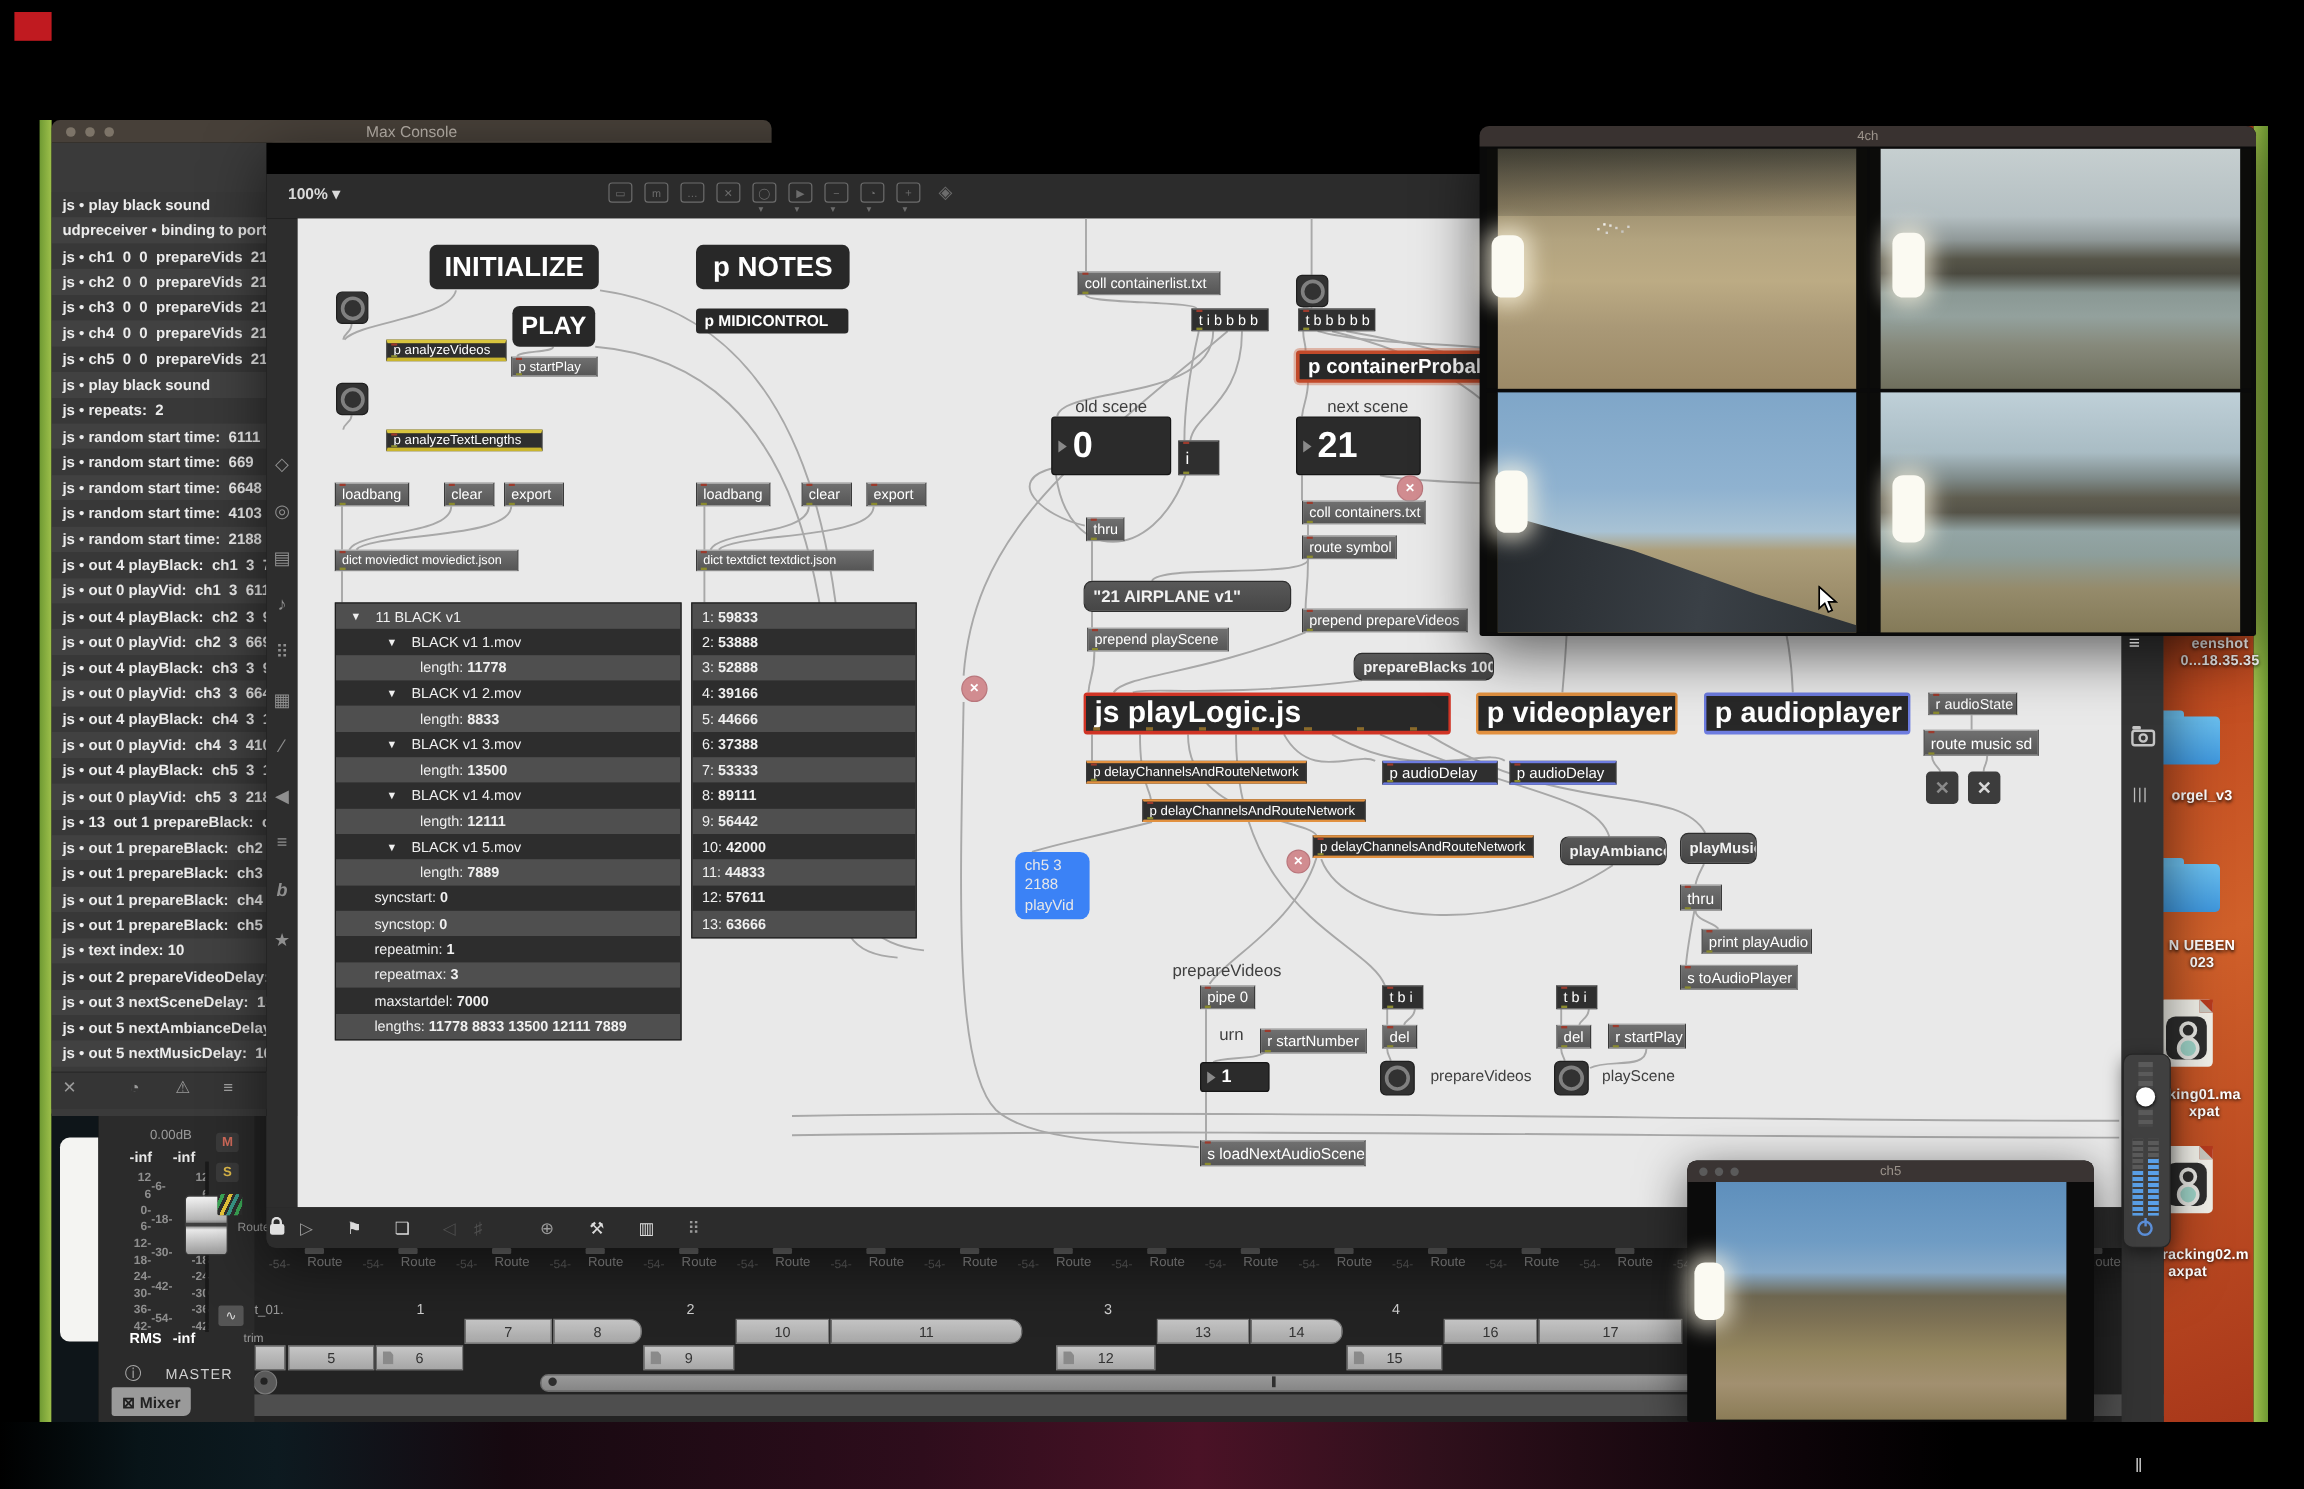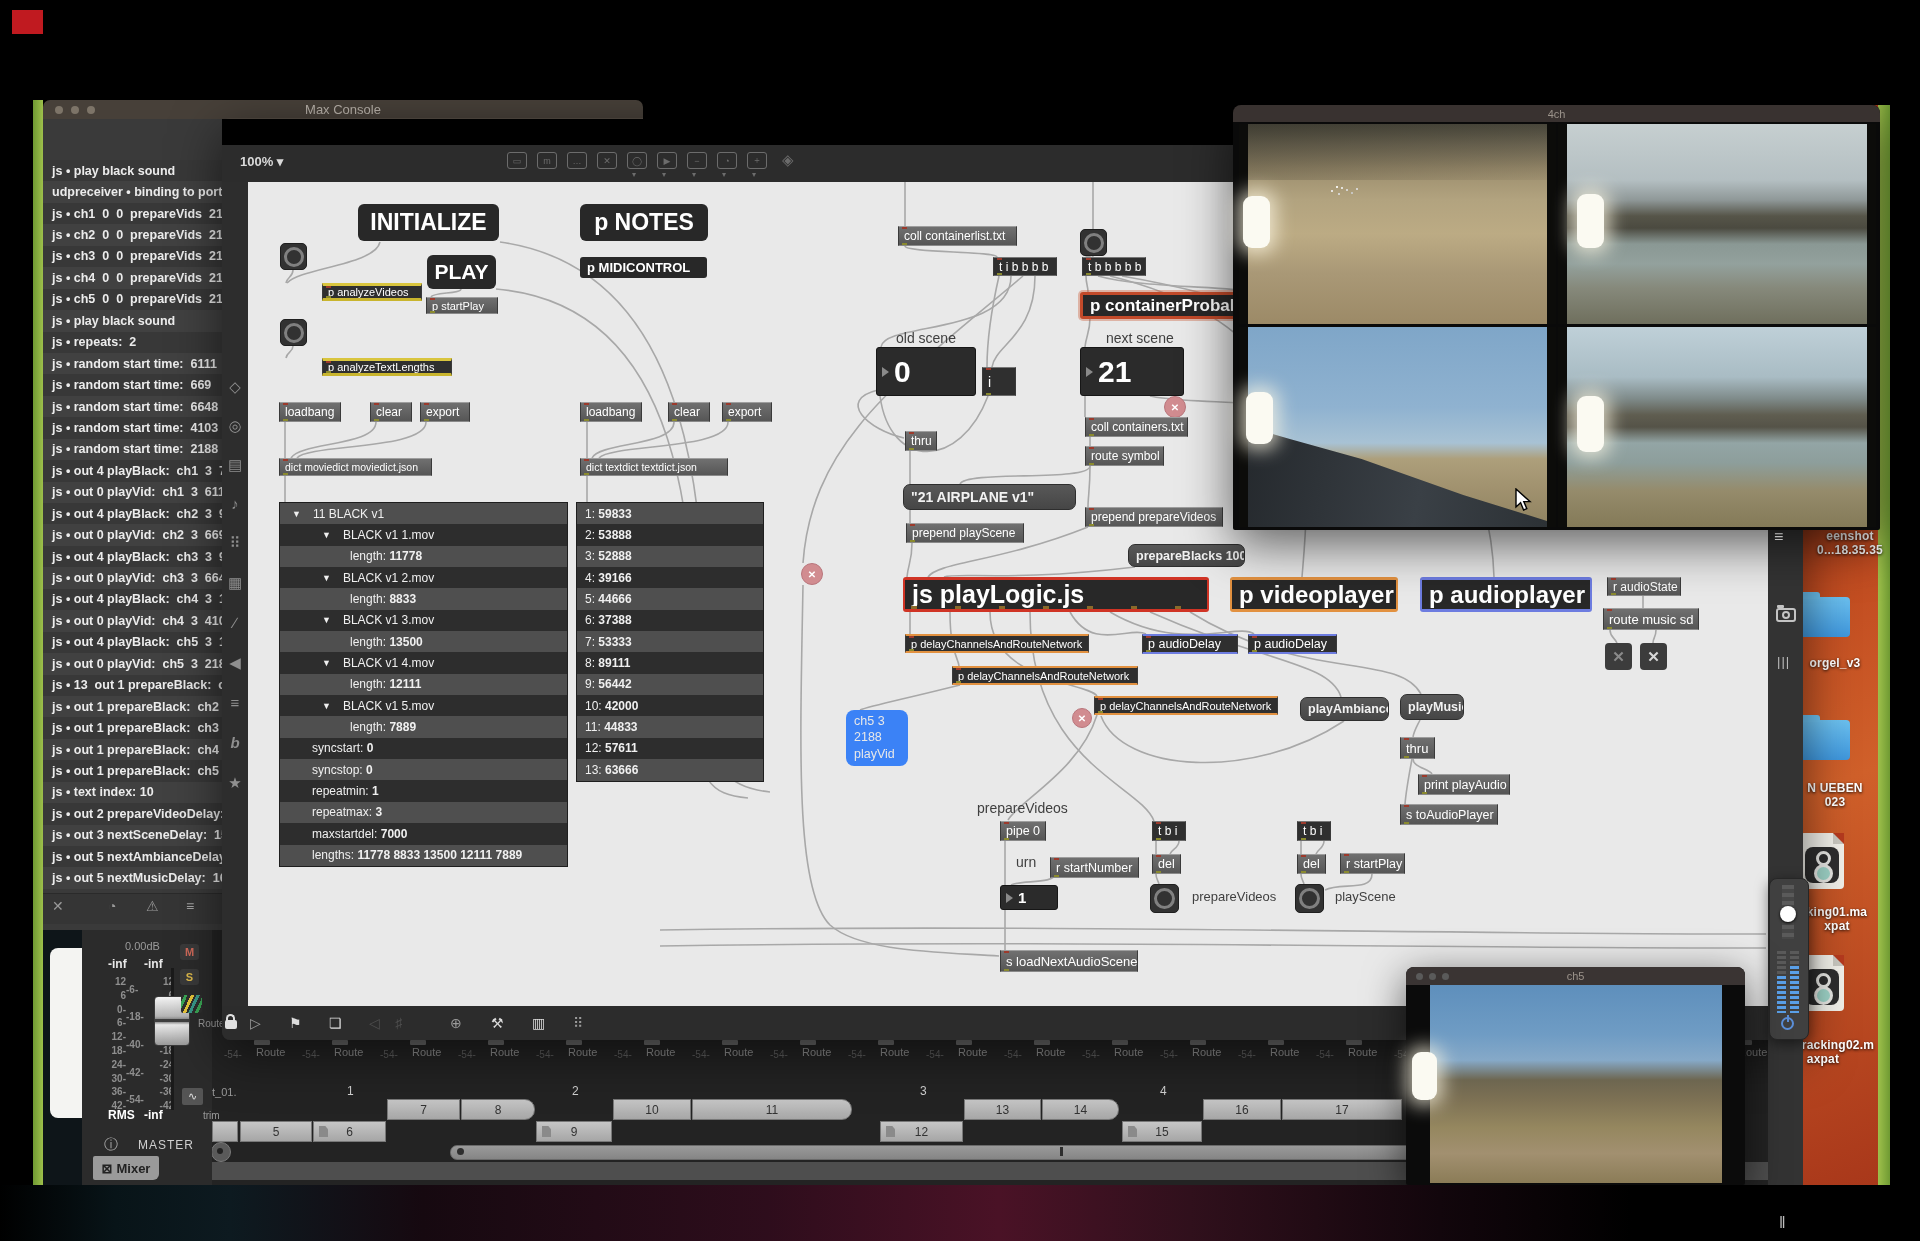--- a/index.html
+++ b/index.html
@@ -119,21 +119,21 @@
   .big{background:#282828;border-radius:3px;font-weight:bold;padding:0 7px;}
   .r6{border-radius:6px;justify-content:center;}
   .by{border-top:3px solid #d9c53e;border-bottom:3px solid #c9b52e;margin-left:44px;}
   .br{border:3px solid #d03425;border-left-width:2px;border-right-width:2px;}
   .br::after{content:"";position:absolute;left:6px;right:6px;bottom:0;height:3px;
     background:repeating-linear-gradient(90deg,#8a6a2a 0 6px,transparent 6px 44px);}
   .bo{border:3px solid #e29140;border-left-width:2px;border-right-width:2px;}
   .bb{border:3px solid #6d7ce0;border-left-width:2px;border-right-width:2px;}
   .bro{border:3px solid #c24a2a;box-shadow:0 0 0 2px rgba(200,80,40,.35);}
   .bo2{border-top:2px solid #e29140;border-bottom:2px solid #e29140;}
-  .bb2{border-top:2px solid #6d7ce0;border-bottom:2px solid #6d7ce0;}
+  .bb2{border-top:2px solid #6d7ce0;border-bottom:2px solid #6d7ce0;margin-left:10px;}
   .msg{background:linear-gradient(#585858,#464646);border:1px solid #2e2e2e;border-radius:7px;padding:0 7px;
     font-weight:bold;color:#f2f2f2;}
   .num{background:#2b2b2b;border:1px solid #161616;border-radius:3px;font-weight:bold;padding-left:17px;}
   .num::before{content:"";position:absolute;left:5px;top:50%;transform:translateY(-50%);
     border-left:7px solid #8a8a8a;border-top:5px solid transparent;border-bottom:5px solid transparent;}
   .cmt{color:#3f3f3f;}
   .cmtbox{background:#3b82f6;border-radius:8px;padding:3px 8px;color:#e8e8e8;align-items:flex-start;}
   .cmtbox span{white-space:pre-line;line-height:1.3;}
   .tog{background:#323232;border-radius:5px;border:1px solid #1f1f1f;}
   .tog::after{content:"";margin:auto;width:56%;height:56%;border:3px solid #808080;border-radius:50%;}
@@ -408,21 +408,21 @@
       <div class="mx mxnum" style="left: 106px; top: 983.8px;">-6-</div>
       <div class="mx mxnum" style="left: 86px; top: 1003.6px; width: 20px; text-align: right;">0-</div>
       <div class="mx mxnum" style="left: 130px; top: 1003.6px; width: 24px; text-align: right;">-0</div>
       <div class="mx mxnum" style="left: 86px; top: 1017.4px; width: 20px; text-align: right;">6-</div>
       <div class="mx mxnum" style="left: 130px; top: 1017.4px; width: 24px; text-align: right;">-6</div>
       <div class="mx mxnum" style="left: 106px; top: 1011.4px;">-18-</div>
       <div class="mx mxnum" style="left: 86px; top: 1031.2px; width: 20px; text-align: right;">12-</div>
       <div class="mx mxnum" style="left: 130px; top: 1031.2px; width: 24px; text-align: right;">-12</div>
       <div class="mx mxnum" style="left: 86px; top: 1045px; width: 20px; text-align: right;">18-</div>
       <div class="mx mxnum" style="left: 130px; top: 1045px; width: 24px; text-align: right;">-18</div>
-      <div class="mx mxnum" style="left: 106px; top: 1039px;">-40-</div>
+      <div class="mx mxnum" style="left: 106px; top: 1039px;">-30-</div>
       <div class="mx mxnum" style="left: 86px; top: 1058.8px; width: 20px; text-align: right;">24-</div>
       <div class="mx mxnum" style="left: 130px; top: 1058.8px; width: 24px; text-align: right;">-24</div>
       <div class="mx mxnum" style="left: 86px; top: 1072.6px; width: 20px; text-align: right;">30-</div>
       <div class="mx mxnum" style="left: 130px; top: 1072.6px; width: 24px; text-align: right;">-30</div>
       <div class="mx mxnum" style="left: 106px; top: 1066.6px;">-42-</div>
       <div class="mx mxnum" style="left: 86px; top: 1086.4px; width: 20px; text-align: right;">36-</div>
       <div class="mx mxnum" style="left: 130px; top: 1086.4px; width: 24px; text-align: right;">-36</div>
       <div class="mx mxnum" style="left: 86px; top: 1100.2px; width: 20px; text-align: right;">42-</div>
       <div class="mx mxnum" style="left: 130px; top: 1100.2px; width: 24px; text-align: right;">-42</div>
       <div class="mx mxnum" style="left: 106px; top: 1094.2px;">-54-</div>

